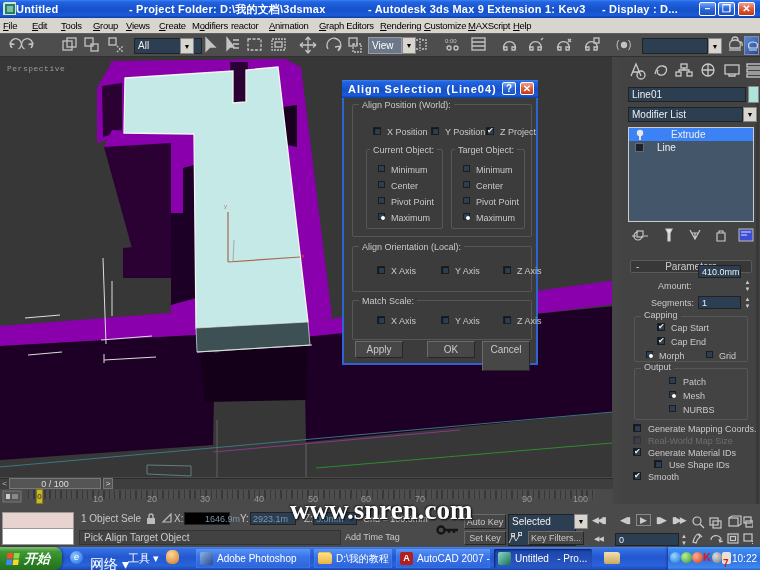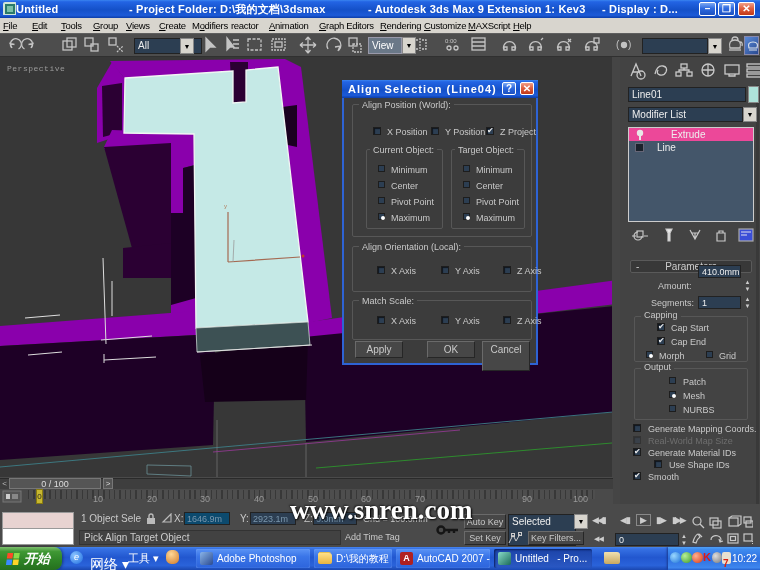--- a/index.html
+++ b/index.html
@@ -269,21 +269,21 @@
         </g>
     </svg>
 
     <div class="abs" style="left:8px;top:30px;width:118px;height:15px;background:#2c3e52;border:1px solid #222;color:#eee;font-size:10px;line-height:14px;padding-left:3px">Line01</div>
     <div class="abs" style="left:128px;top:29px;width:11px;height:17px;background:#aee3da;border:1px solid #888"></div>
 
     <div class="abs" style="left:8px;top:50px;width:115px;height:15px;background:#2c3e52;border:1px solid #222;color:#eee;font-size:10px;line-height:14px;padding-left:3px">Modifier List</div>
     <div class="abs" style="left:123px;top:50px;width:14px;height:15px;background:#d8d5ce;border:1px solid #888;color:#000;font-size:7px;text-align:center;line-height:14px">▼</div>
 
     <div class="abs" style="left:8px;top:70px;width:126px;height:95px;background:#44566a;border:1px solid #ccc">
-      <div class="abs" style="left:0;top:0;width:124px;height:13px;background:#ec4899;color:#eee;font-size:10px;line-height:13px">
+      <div class="abs" style="left:0;top:0;width:124px;height:13px;background:#3b82f6;color:#eee;font-size:10px;line-height:13px">
         <span class="abs" style="left:42px">Extrude</span>
         <svg class="abs" style="left:6px;top:1px" width="10" height="12">
             <circle cx="5" cy="4" r="3.2" fill="#e8e8e8"></circle>
             <rect x="4" y="7" width="2" height="4" fill="#e8e8e8"></rect>
           </svg>
       </div>
       <div class="abs" style="left:0;top:13px;width:124px;height:13px;color:#eee;font-size:10px;line-height:13px">
         <span class="abs" style="left:28px">Line</span>
         <div class="abs" style="left:6px;top:2px;width:9px;height:9px;background:#1a222c;border:1px solid #667"></div>
       </div>
@@ -382,21 +382,21 @@
 
     <span class="abs" style="left:81px;top:9px">1 Object Sele</span>
     <svg class="abs" style="left:146px;top:9px" width="10" height="11">
         <rect x="1" y="5" width="8" height="6" fill="#bbb"></rect>
         <path d="M3,5 v-2 a2,2 0 0,1 4,0 v2" stroke="#bbb" fill="none" stroke-width="1.4"></path>
       </svg>
     <svg class="abs" style="left:161px;top:9px" width="12" height="11">
         <path d="M2,9 L10,1 L10,9 z" fill="none" stroke="#bbb" stroke-width="1.2"></path>
       </svg>
     <span class="abs" style="left:174px;top:9px">X:</span>
-    <div class="abs" style="left:184px;top:8px;width:46px;height:13px;background:#0c4a6e;border:1px solid #222;color:#7a96ac;font-size:9px;line-height:12px;padding-left:2px">1646.9m</div>
+    <div class="abs" style="left:184px;top:8px;width:46px;height:13px;background:#000000;border:1px solid #222;color:#7a96ac;font-size:9px;line-height:12px;padding-left:20px">1646.9m</div>
     <span class="abs" style="left:240px;top:9px">Y:</span>
     <div class="abs" style="left:250px;top:8px;width:46px;height:13px;background:#2c3e52;border:1px solid #222;color:#7a96ac;font-size:9px;line-height:12px;padding-left:2px">2923.1m</div>
     <span class="abs" style="left:304px;top:9px">Z:</span>
     <div class="abs" style="left:313px;top:8px;width:44px;height:13px;background:#2c3e52;border:1px solid #222;color:#7a96ac;font-size:9px;line-height:12px;padding-left:2px">0.0mm</div>
     <span class="abs" style="left:363px;top:10px;font-size:9px">Grid = 100.0mm</span>
 
     <div class="abs" style="left:79px;top:26px;width:262px;height:15px;background:#424242;border:1px solid #333;color:#ccc;font-size:10px;line-height:14px;padding-left:4px">Pick Align Target Object</div>
     <span class="abs" style="left:345px;top:28px;font-size:9px">Add Time Tag</span>
     <svg class="abs" style="left:435px;top:20px" width="26" height="12">
         <circle cx="6" cy="6" r="3.5" fill="none" stroke="#151515" stroke-width="2.4"></circle>

